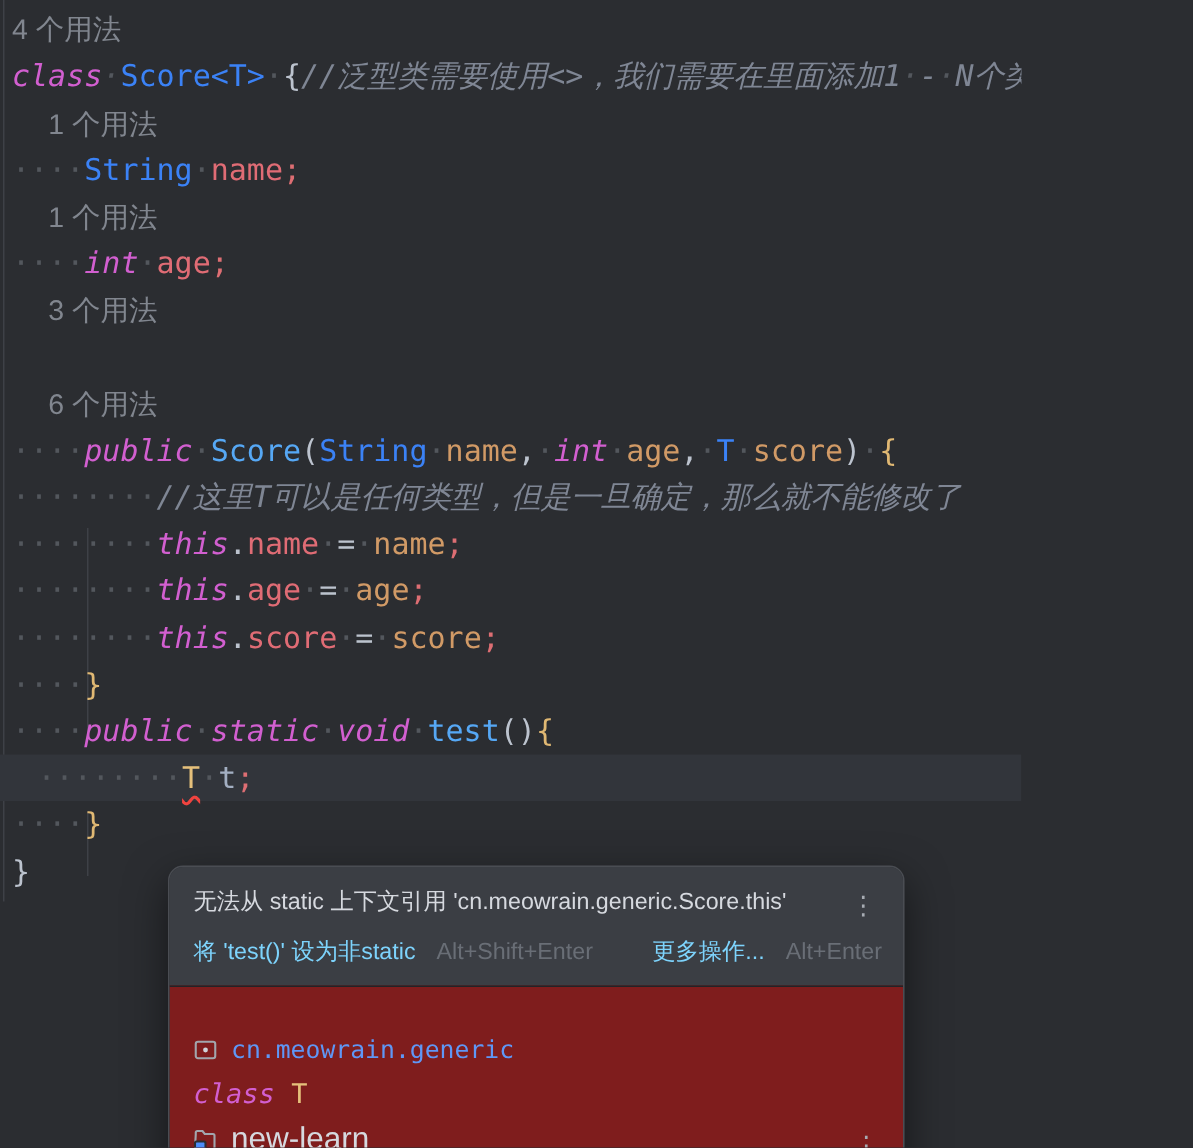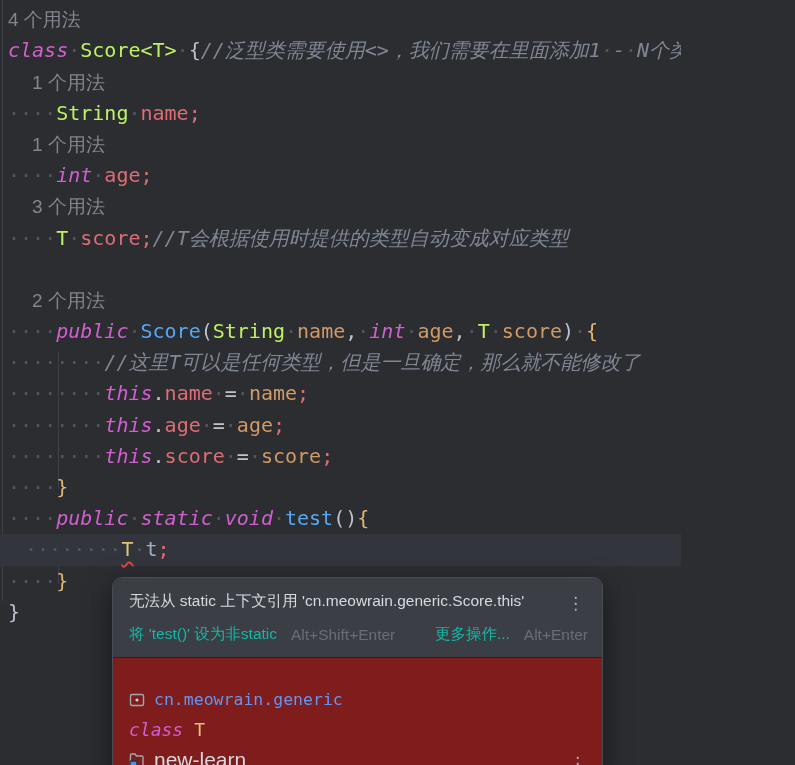--- a/index.html
+++ b/index.html
@@ -12,42 +12,42 @@
   .editor{position:relative;width:681px;height:765px;overflow:hidden;}
   .guides{position:absolute;inset:0;z-index:0;}
   .guide{position:absolute;width:1px;background:#3e4147;}
   .code{position:relative;z-index:1;margin-top:-27px;
         font-family:"DejaVu Sans Mono","Liberation Mono",monospace;
         font-size:20px;line-height:31.2px;color:#bcc3ce;}
   .code-line{height:31.2px;white-space:pre;padding-left:8px;}
   .code-line.hl{background:#32353b;padding-left:25px;}
   .tk{white-space:pre;}
   .kw{color:#d25fd0;font-style:italic;}
-  .type{color:#bef264;}
+  .type{color:#3b82f6;}
   .braceY{color:#e0b873;}
   .field{color:#e06c75;}
   .param{color:#d19a66;}
   .fn{color:#56a8f5;}
   .semi{color:#dd6e73;}
   .var{color:#a3afc2;}
   .plain{color:#bcc3ce;}
   .cmt{color:#7f8694;font-style:italic;}
   .hint{color:#81868f;font-family:"Liberation Sans","DejaVu Sans",sans-serif;font-size:19px;}
   .errT{color:#e5c07b;text-decoration:underline wavy #f0433f;text-decoration-thickness:2px;text-underline-offset:5px;text-decoration-skip-ink:none;}
   .dot{color:#53575d;}
   
   .popup{position:absolute;left:112px;top:577px;width:489px;z-index:10;
          border:1px solid #4a4d53;border-radius:10px;overflow:hidden;
          box-shadow:0 10px 28px rgba(0,0,0,.5);}
   .popup-top{background:#3b3e44;padding:11px 14px 12px 16px;}
   .err-row{display:flex;align-items:flex-end;gap:27px;}
   .err-text{color:#d6d9df;font-size:15.5px;flex:1;padding-top:2px;}
   .kebab{color:#a7abb3;font-size:17px;line-height:17px;padding:0 4px;cursor:pointer;}
   .act-row{display:flex;align-items:center;margin-top:12px;font-size:15.5px;}
-  .link{color:#14b8a6;cursor:pointer;}
+  .link{color:#7dd3fc;cursor:pointer;}
   .shortcut{color:#696e76;margin-left:14px;}
   .more{margin-left:auto;}
   .popup-bottom{background:#7f1d1d;border-top:1px solid #222327;padding:27px 14px 8px 16px;}
   .doc-row{display:flex;align-items:center;height:29px;}
   .doc-icon{width:16px;height:16px;margin-right:9px;flex:none;}
   .pkg-name{color:#5f97f6;font-family:"DejaVu Sans Mono","Liberation Mono",monospace;font-size:16.5px;}
   .classT-row{height:31px;font-family:"DejaVu Sans Mono","Liberation Mono",monospace;font-size:18px;}
   .classT-kw{color:#d25fd0;font-style:italic;}
   .classT-name{color:#e5c07b;margin-left:11px;}
   .module-row{position:relative;}
@@ -65,23 +65,22 @@
   </div>
   <div class="code" id="code-area">
       <div class="code-line"></div>
       <div class="code-line"><span class="tk hint">4 个用法</span></div>
       <div class="code-line"><span class="tk kw">class<span class="dot">·</span></span><span class="tk type">Score&lt;T&gt;</span><span class="tk plain"><span class="dot">·</span>{</span><span class="tk cmt">//泛型类需要使用&lt;&gt;，我们需要在里面添加1<span class="dot">·</span>-<span class="dot">·</span>N个类型</span></div>
       <div class="code-line"><span class="tk plain">  </span><span class="tk hint">1 个用法</span></div>
       <div class="code-line"><span class="tk plain"><span class="dot">·</span><span class="dot">·</span><span class="dot">·</span><span class="dot">·</span></span><span class="tk type">String</span><span class="tk plain"><span class="dot">·</span></span><span class="tk field">name</span><span class="tk semi">;</span></div>
       <div class="code-line"><span class="tk plain">  </span><span class="tk hint">1 个用法</span></div>
       <div class="code-line"><span class="tk plain"><span class="dot">·</span><span class="dot">·</span><span class="dot">·</span><span class="dot">·</span></span><span class="tk kw">int</span><span class="tk plain"><span class="dot">·</span></span><span class="tk field">age</span><span class="tk semi">;</span></div>
       <div class="code-line"><span class="tk plain">  </span><span class="tk hint">3 个用法</span></div>
-      <div class="code-line"><span class="tk plain"><span class="dot">·</span><span class="dot">·</span><span class="dot">·</span><span class="dot">·</span></span><span class="tk type">T</span><span class="tk plain"><span class="dot">·</span></span><span class="tk field">score</span><span class="tk semi">;</span><span class="tk cmt">//T会根据使用时提供的类型自动变成对应类型</span></div>
       <div class="code-line"></div>
-      <div class="code-line"><span class="tk plain">  </span><span class="tk hint">2 个用法</span></div>
+      <div class="code-line"><span class="tk plain">  </span><span class="tk hint">6 个用法</span></div>
       <div class="code-line"><span class="tk plain"><span class="dot">·</span><span class="dot">·</span><span class="dot">·</span><span class="dot">·</span></span><span class="tk kw">public</span><span class="tk plain"><span class="dot">·</span></span><span class="tk fn">Score</span><span class="tk plain">(</span><span class="tk type">String</span><span class="tk plain"><span class="dot">·</span></span><span class="tk param">name</span><span class="tk plain">,<span class="dot">·</span></span><span class="tk kw">int</span><span class="tk plain"><span class="dot">·</span></span><span class="tk param">age</span><span class="tk plain">,<span class="dot">·</span></span><span class="tk type">T</span><span class="tk plain"><span class="dot">·</span></span><span class="tk param">score</span><span class="tk plain">)<span class="dot">·</span></span><span class="tk braceY">{</span></div>
       <div class="code-line"><span class="tk plain"><span class="dot">·</span><span class="dot">·</span><span class="dot">·</span><span class="dot">·</span><span class="dot">·</span><span class="dot">·</span><span class="dot">·</span><span class="dot">·</span></span><span class="tk cmt">//这里T可以是任何类型，但是一旦确定，那么就不能修改了</span></div>
       <div class="code-line"><span class="tk plain"><span class="dot">·</span><span class="dot">·</span><span class="dot">·</span><span class="dot">·</span><span class="dot">·</span><span class="dot">·</span><span class="dot">·</span><span class="dot">·</span></span><span class="tk kw">this</span><span class="tk plain">.</span><span class="tk field">name</span><span class="tk plain"><span class="dot">·</span>=<span class="dot">·</span></span><span class="tk param">name</span><span class="tk semi">;</span></div>
       <div class="code-line"><span class="tk plain"><span class="dot">·</span><span class="dot">·</span><span class="dot">·</span><span class="dot">·</span><span class="dot">·</span><span class="dot">·</span><span class="dot">·</span><span class="dot">·</span></span><span class="tk kw">this</span><span class="tk plain">.</span><span class="tk field">age</span><span class="tk plain"><span class="dot">·</span>=<span class="dot">·</span></span><span class="tk param">age</span><span class="tk semi">;</span></div>
       <div class="code-line"><span class="tk plain"><span class="dot">·</span><span class="dot">·</span><span class="dot">·</span><span class="dot">·</span><span class="dot">·</span><span class="dot">·</span><span class="dot">·</span><span class="dot">·</span></span><span class="tk kw">this</span><span class="tk plain">.</span><span class="tk field">score</span><span class="tk plain"><span class="dot">·</span>=<span class="dot">·</span></span><span class="tk param">score</span><span class="tk semi">;</span></div>
       <div class="code-line"><span class="tk plain"><span class="dot">·</span><span class="dot">·</span><span class="dot">·</span><span class="dot">·</span></span><span class="tk braceY">}</span></div>
       <div class="code-line"><span class="tk plain"><span class="dot">·</span><span class="dot">·</span><span class="dot">·</span><span class="dot">·</span></span><span class="tk kw">public</span><span class="tk plain"><span class="dot">·</span></span><span class="tk kw">static</span><span class="tk plain"><span class="dot">·</span></span><span class="tk kw">void</span><span class="tk plain"><span class="dot">·</span></span><span class="tk fn">test</span><span class="tk plain">()</span><span class="tk braceY">{</span></div>
       <div class="code-line hl"><span class="tk plain"><span class="dot">·</span><span class="dot">·</span><span class="dot">·</span><span class="dot">·</span><span class="dot">·</span><span class="dot">·</span><span class="dot">·</span><span class="dot">·</span></span><span class="tk errT">T</span><span class="tk plain"><span class="dot">·</span></span><span class="tk var">t</span><span class="tk semi">;</span></div>
       <div class="code-line"><span class="tk plain"><span class="dot">·</span><span class="dot">·</span><span class="dot">·</span><span class="dot">·</span></span><span class="tk braceY">}</span></div>
       <div class="code-line"><span class="tk plain">}</span></div>

